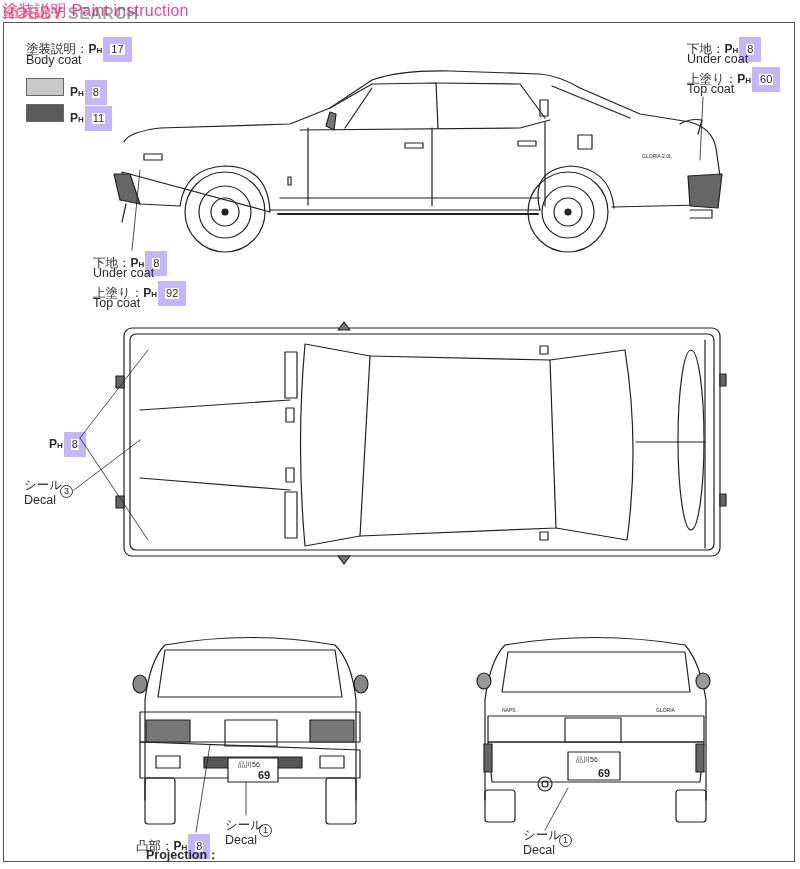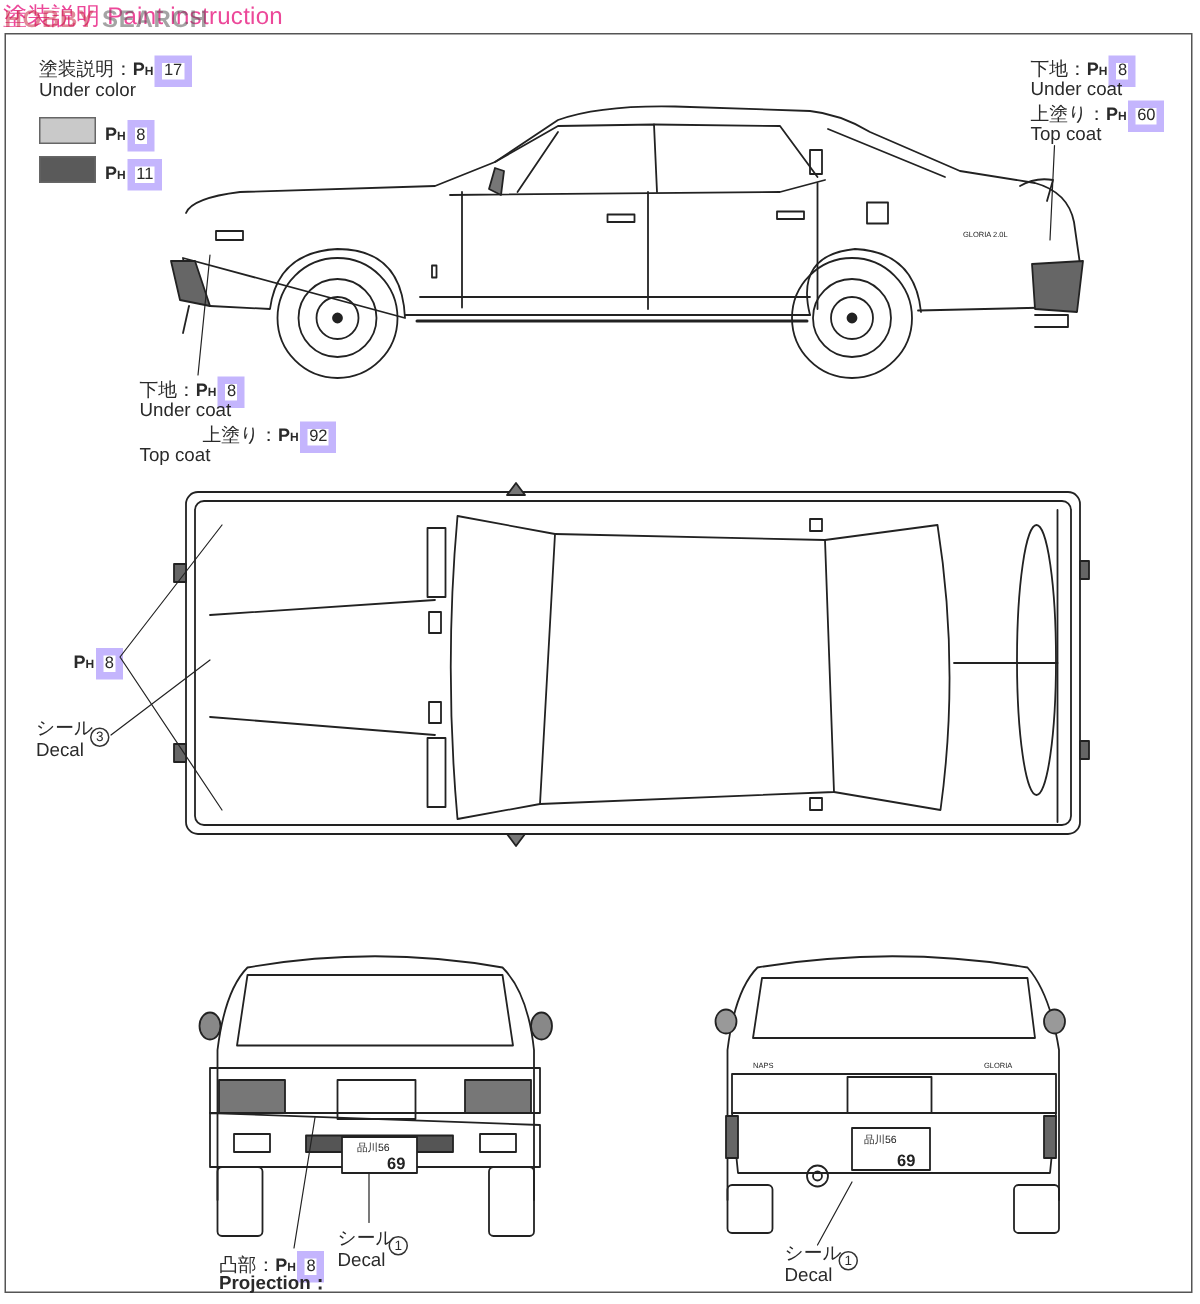--- a/index.html
+++ b/index.html
@@ -5,60 +5,60 @@
   * { box-sizing: border-box; margin: 0; padding: 0; }
   html, body { width: 800px; height: 869px; background: #ffffff; overflow: hidden; }
   body { position: relative; font-family: "Liberation Sans", "DejaVu Sans", sans-serif; color: #2a2a2a; }
   .title { position: absolute; left: 2px; top: 1px; font-size: 16px; color: #ec4899; white-space: nowrap; letter-spacing: 0.2px; }
   .watermark { position: absolute; left: 3px; top: 5px; font-size: 16px; font-weight: bold; color: rgba(200,40,70,0.55); letter-spacing: 0.5px; white-space: nowrap; }
   .watermark .wm2 { color: rgba(90,90,90,0.55); }
   .frame { position: absolute; left: 3px; top: 22px; width: 792px; height: 840px; border: 1.5px solid #555; }
   .lbl { position: absolute; font-size: 12.5px; line-height: 15px; color: #2a2a2a; white-space: nowrap; }
   .ph { font-weight: bold; font-size: 12px; }
   .ph sub { font-size: 8px; vertical-align: baseline; font-weight: bold; }
-  .box { display: inline-block; border: 5px solid #c4b5fd; font-size: 11px; line-height: 11px; padding: 0 1px; min-width: 12px; text-align: center; margin-left: 1px; }
+  .box { display: inline-block; border: 7px solid #c4b5fd; font-size: 11px; line-height: 11px; padding: 0 1px; min-width: 12px; text-align: center; margin-left: 1px; }
   .circ { display: inline-block; border: 1px solid #333; border-radius: 50%; width: 13px; height: 13px; font-size: 9px; line-height: 11px; text-align: center; vertical-align: top; }
   .swatch { position: absolute; width: 38px; height: 18px; border: 1px solid #666; }
   svg { position: absolute; left: 0; top: 0; }
 </style>
 </head>
 <body>
 
 <div class="title">塗装説明 Paint instruction</div>
 <div class="watermark"><span>HOBBY</span> <span class="wm2">SEARCH</span></div>
 
 <div class="frame"></div>
 
 <div class="lbl" style="left:26px;top:37px;">
   <span>塗装説明：</span><span class="ph"><span>P</span><sub>H</sub></span><span class="box">17</span>
 </div>
-<div class="lbl" style="left:26px;top:53px;">Under color</div>
+<div class="lbl" style="left:26px;top:53px;">Body coat</div>
 
 <div class="swatch" style="left:26px;top:78px;background:#c9c9c9;"></div>
 <div class="lbl" style="left:70px;top:80px;"><span class="ph"><span>P</span><sub>H</sub></span><span class="box">8</span></div>
 
 <div class="swatch" style="left:26px;top:104px;background:#5a5a5a;"></div>
 <div class="lbl" style="left:70px;top:106px;"><span class="ph"><span>P</span><sub>H</sub></span><span class="box">11</span></div>
 
 <div class="lbl" style="left:687px;top:37px;"><span>下地：</span><span class="ph"><span>P</span><sub>H</sub></span><span class="box">8</span></div>
 <div class="lbl" style="left:687px;top:52px;">Under coat</div>
 <div class="lbl" style="left:687px;top:67px;"><span>上塗り：</span><span class="ph"><span>P</span><sub>H</sub></span><span class="box">60</span></div>
 <div class="lbl" style="left:687px;top:82px;">Top coat</div>
 
 <div class="lbl" style="left:93px;top:251px;"><span>下地：</span><span class="ph"><span>P</span><sub>H</sub></span><span class="box">8</span></div>
 <div class="lbl" style="left:93px;top:266px;">Under coat</div>
-<div class="lbl" style="left:93px;top:281px;margin-left:42px;"><span>上塗り：</span><span class="ph"><span>P</span><sub>H</sub></span><span class="box">92</span></div>
+<div class="lbl" style="left:93px;top:281px;"><span>上塗り：</span><span class="ph"><span>P</span><sub>H</sub></span><span class="box">92</span></div>
 <div class="lbl" style="left:93px;top:296px;">Top coat</div>
 
 <div class="lbl" style="left:49px;top:432px;"><span class="ph"><span>P</span><sub>H</sub></span><span class="box">8</span></div>
 <div class="lbl" style="left:24px;top:478px;"><span>シール</span></div>
 <div class="lbl" style="left:24px;top:493px;"><span>Decal</span></div>
 <div class="lbl" style="left:60px;top:485px;"><span class="circ">3</span></div>
 
-<div class="lbl" style="left:146px;top:834px;"><span>凸部：</span><span class="ph"><span>P</span><sub>H</sub></span><span class="box">8</span></div>
+<div class="lbl" style="left:136px;top:834px;"><span>凸部：</span><span class="ph"><span>P</span><sub>H</sub></span><span class="box">8</span></div>
 <div class="lbl" style="left:146px;top:848px;font-weight:bold;">Projection：</div>
 <div class="lbl" style="left:225px;top:818px;">シール</div>
 <div class="lbl" style="left:225px;top:833px;">Decal</div>
 <div class="lbl" style="left:259px;top:824px;"><span class="circ">1</span></div>
 
 <div class="lbl" style="left:523px;top:828px;">シール</div>
 <div class="lbl" style="left:523px;top:843px;">Decal</div>
 <div class="lbl" style="left:559px;top:834px;"><span class="circ">1</span></div>
 
 <svg width="800" height="869" viewBox="0 0 800 869">

